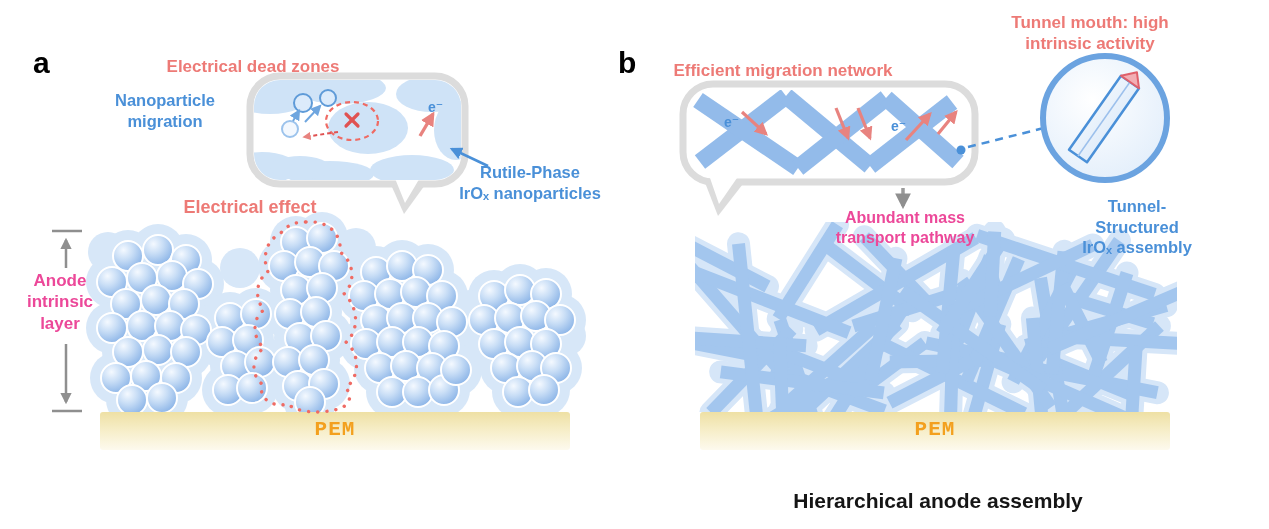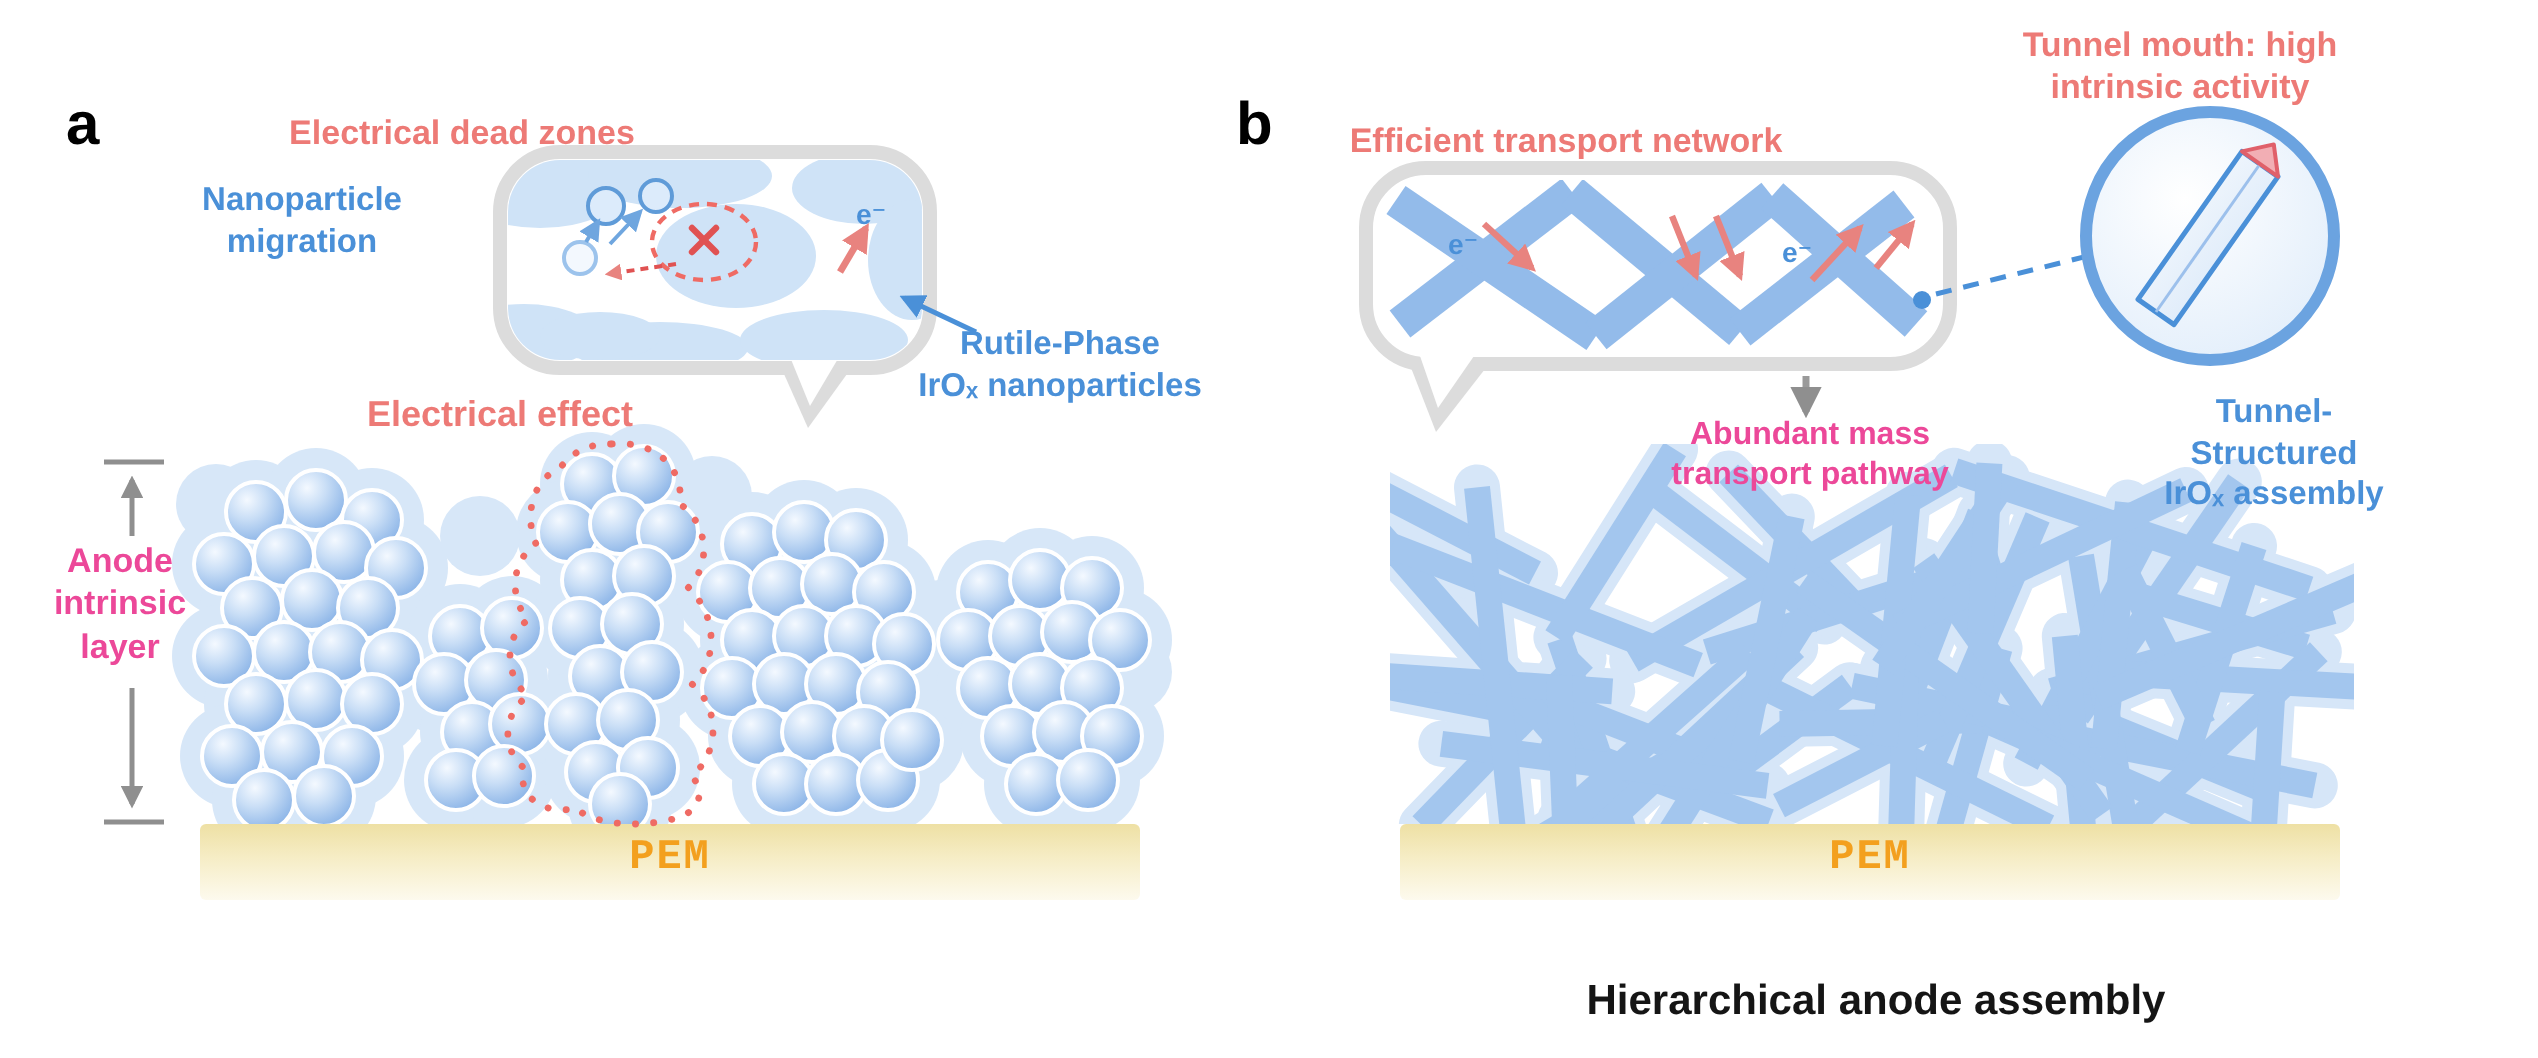--- a/index.html
+++ b/index.html
@@ -442,34 +442,34 @@
 
     <g>
       <circle cx="1105" cy="118" r="62" fill="url(#circg)" stroke="#6ba3e0" stroke-width="6"></circle>
       <polygon points="1069,149.7 1087,162.3 1139,88.3 1121,75.7" fill="url(#rodg)" stroke="#4a90d8" stroke-width="2.5" stroke-linejoin="round"></polygon>
       <line x1="1078" y1="156" x2="1130" y2="82" stroke="#9cc0ec" stroke-width="1.5"></line>
       <polygon points="1121,75.7 1139,88.3 1136.9,72.2" fill="#f2aeb4" stroke="#e0606a" stroke-width="2" stroke-linejoin="round"></polygon>
     </g>
   </svg>
 
   <div class="txt panel-label" style="left:33px;top:44px">a</div>
-  <div class="txt red ctr" style="left:231px;top:56px">Electrical dead zones</div>
-  <div class="txt blue ctr" style="left:151px;top:90px">Nanoparticle
+  <div class="txt red ctr" style="left:253px;top:56px">Electrical dead zones</div>
+  <div class="txt blue ctr" style="left:165px;top:90px">Nanoparticle
 migration</div>
   <div class="txt elabel" style="left:428px;top:99px">e⁻</div>
   <div class="txt blue ctr" style="left:530px;top:162px">Rutile-Phase
 IrOₓ nanoparticles</div>
   <div class="txt red ctr" style="left:250px;top:196px;font-size:18px">Electrical effect</div>
   <div class="txt gray ctr" style="left:60px;top:270px;font-size:17px">Anode
 intrinsic
 layer</div>
   <div class="txt pem-label ctr" style="left:335px;top:417px">PEM</div>
 
   <div class="txt panel-label" style="left:618px;top:44px">b</div>
-  <div class="txt red ctr" style="left:783px;top:60px">Efficient transport network</div>
+  <div class="txt red ctr" style="left:783px;top:60px">Efficient migration network</div>
   <div class="txt red ctr" style="left:1090px;top:12px">Tunnel mouth: high intrinsic activity</div>
   <div class="txt elabel" style="left:724px;top:114px">e⁻</div>
   <div class="txt elabel" style="left:891px;top:118px">e⁻</div>
   <div class="txt gray ctr" style="left:905px;top:208px;font-size:16px">Abundant mass
 transport pathway</div>
   <div class="txt blue ctr" style="left:1137px;top:196px">Tunnel-Structured
 IrOₓ assembly</div>
   <div class="txt pem-label ctr" style="left:935px;top:417px">PEM</div>
   <div class="txt caption ctr" style="left:938px;top:488px">Hierarchical anode assembly</div>
 </div>

